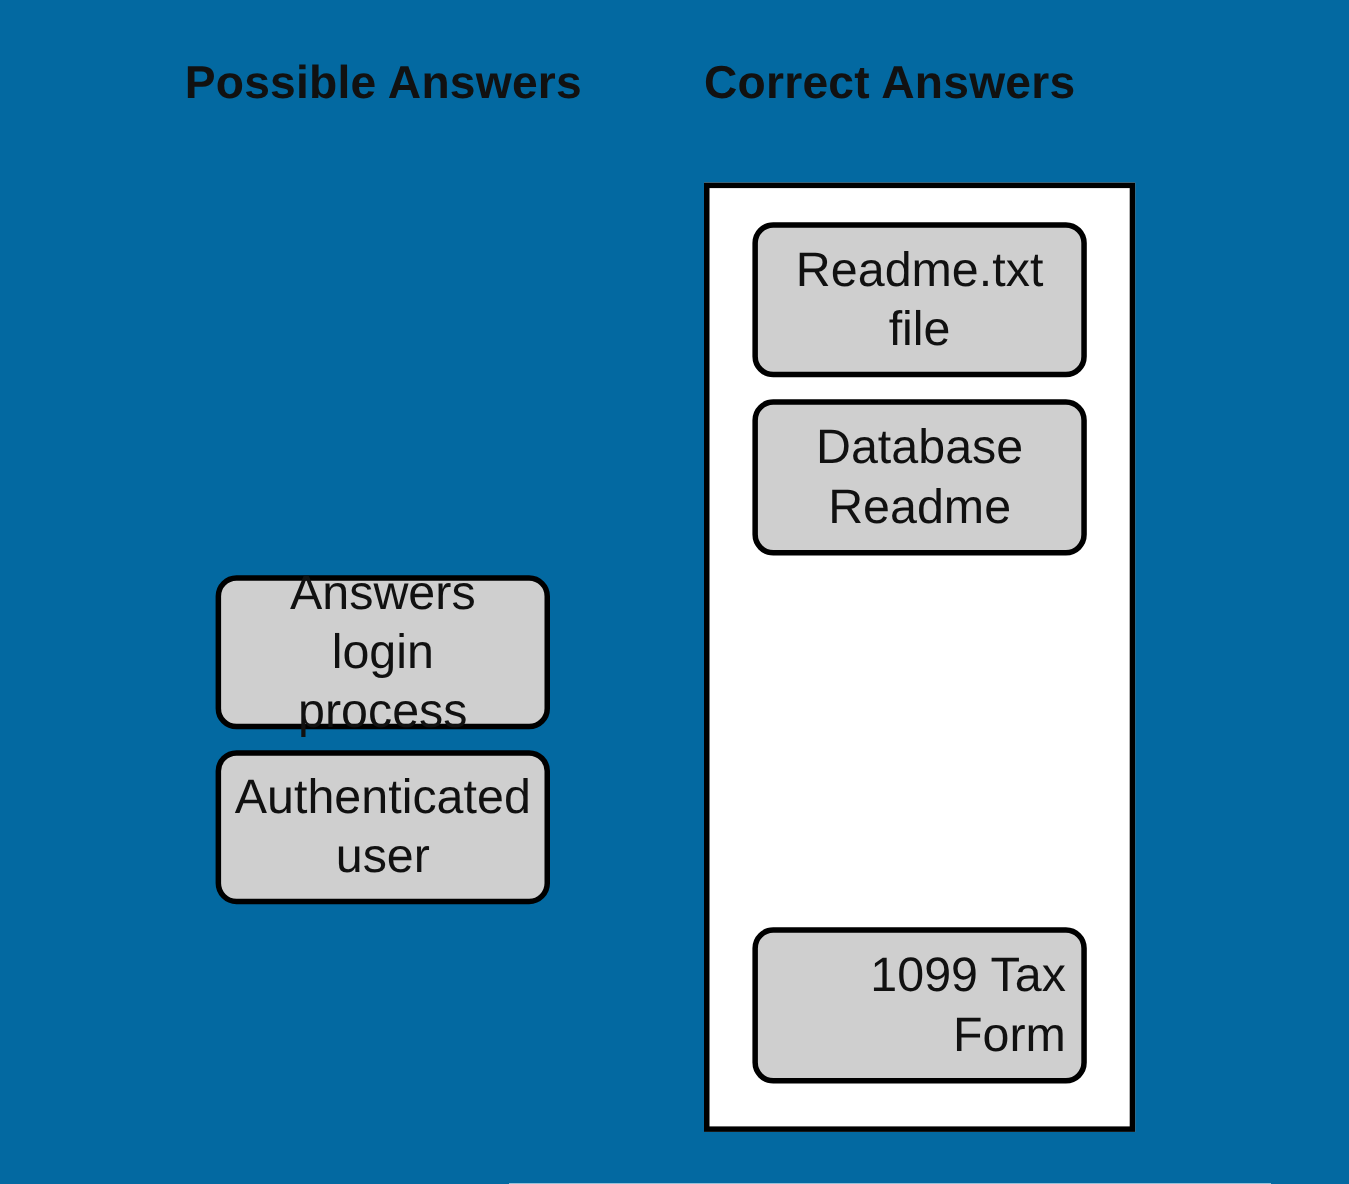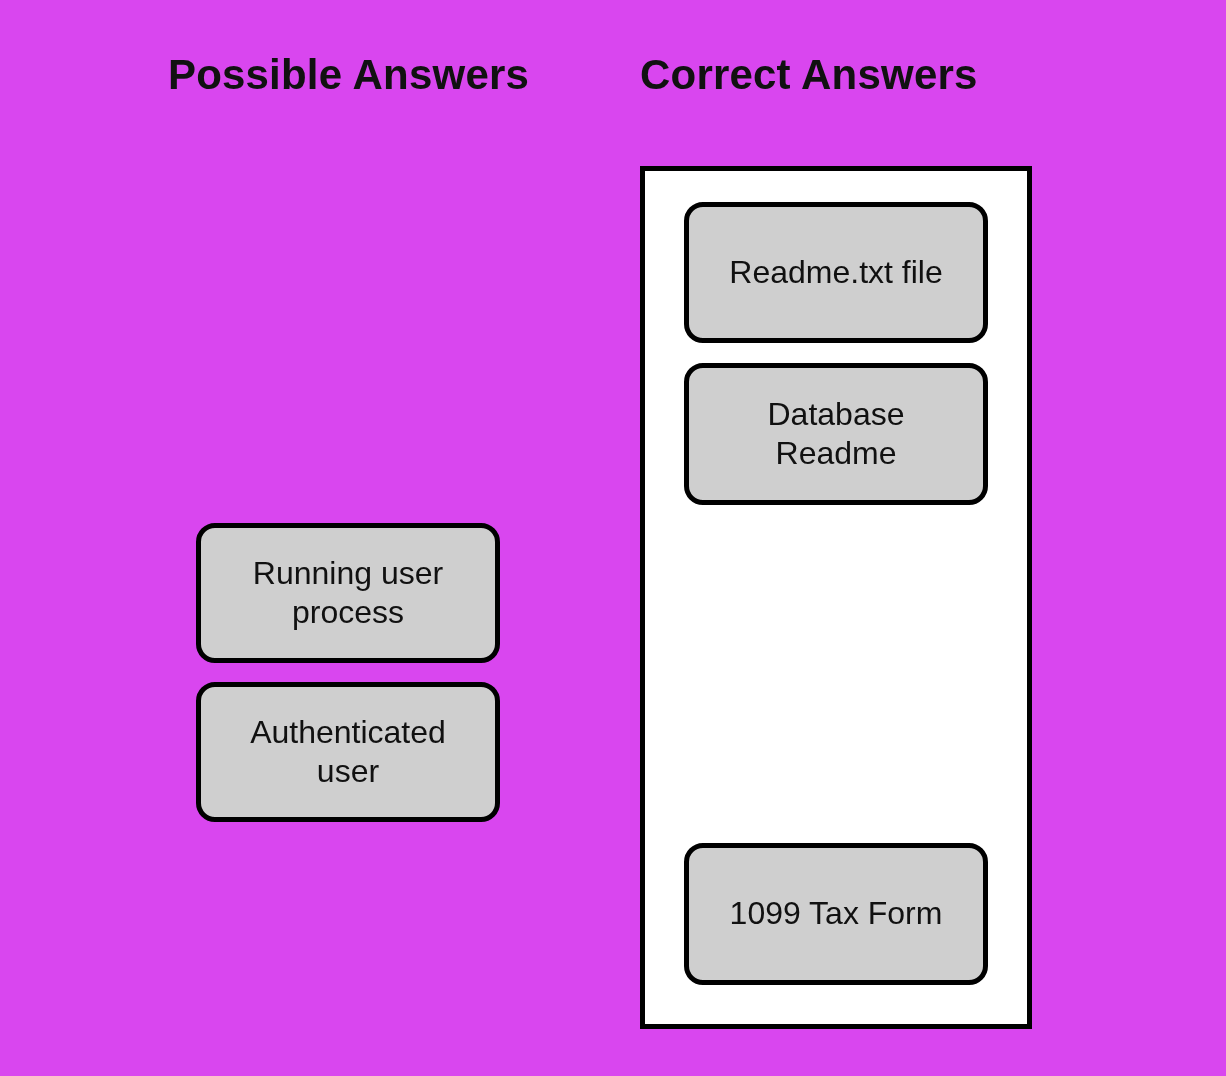--- a/index.html
+++ b/index.html
@@ -10,21 +10,21 @@
   }
   body {
     font-family: "Liberation Sans", "DejaVu Sans", sans-serif;
     color: #000000;
     -webkit-font-smoothing: antialiased;
   }
   #canvas {
     position: relative;
     width: 1226px;
     height: 1076px;
-    background: #d946ef;
+    background: #0369a1;
     overflow: hidden;
   }
 
   
   .col-title {
     position: absolute;
     font-size: 42px;
     font-weight: bold;
     line-height: 1;
     white-space: nowrap;
@@ -64,21 +64,21 @@
     background: #cfcfcf;
     border: 5px solid #000000;
     border-radius: 19px;
     display: flex;
     align-items: center;
     justify-content: center;
     text-align: center;
     padding: 4px 14px;
   }
   .node-label {
-    font-size: 32px;
+    font-size: 44px;
     line-height: 1.22;
     color: #111111;
     white-space: pre-line;
   }
 
   
   #node-running-login-process {
     left: 196px;
     top: 523px;
     width: 304px;
@@ -115,21 +115,21 @@
 </head>
 <body>
 
 <div id="canvas">
 
   <div id="title-possible" class="col-title">Possible Answers</div>
 
   <div id="title-correct" class="col-title">Correct Answers</div>
 
   <div id="node-running-login-process" class="node">
-    <span class="node-label">Running user
+    <span class="node-label">Answers login
 process</span>
   </div>
 
   <div id="node-authenticated-user" class="node">
     <span class="node-label">Authenticated
 user</span>
   </div>
 
   <div class="answer-container"></div>
 

